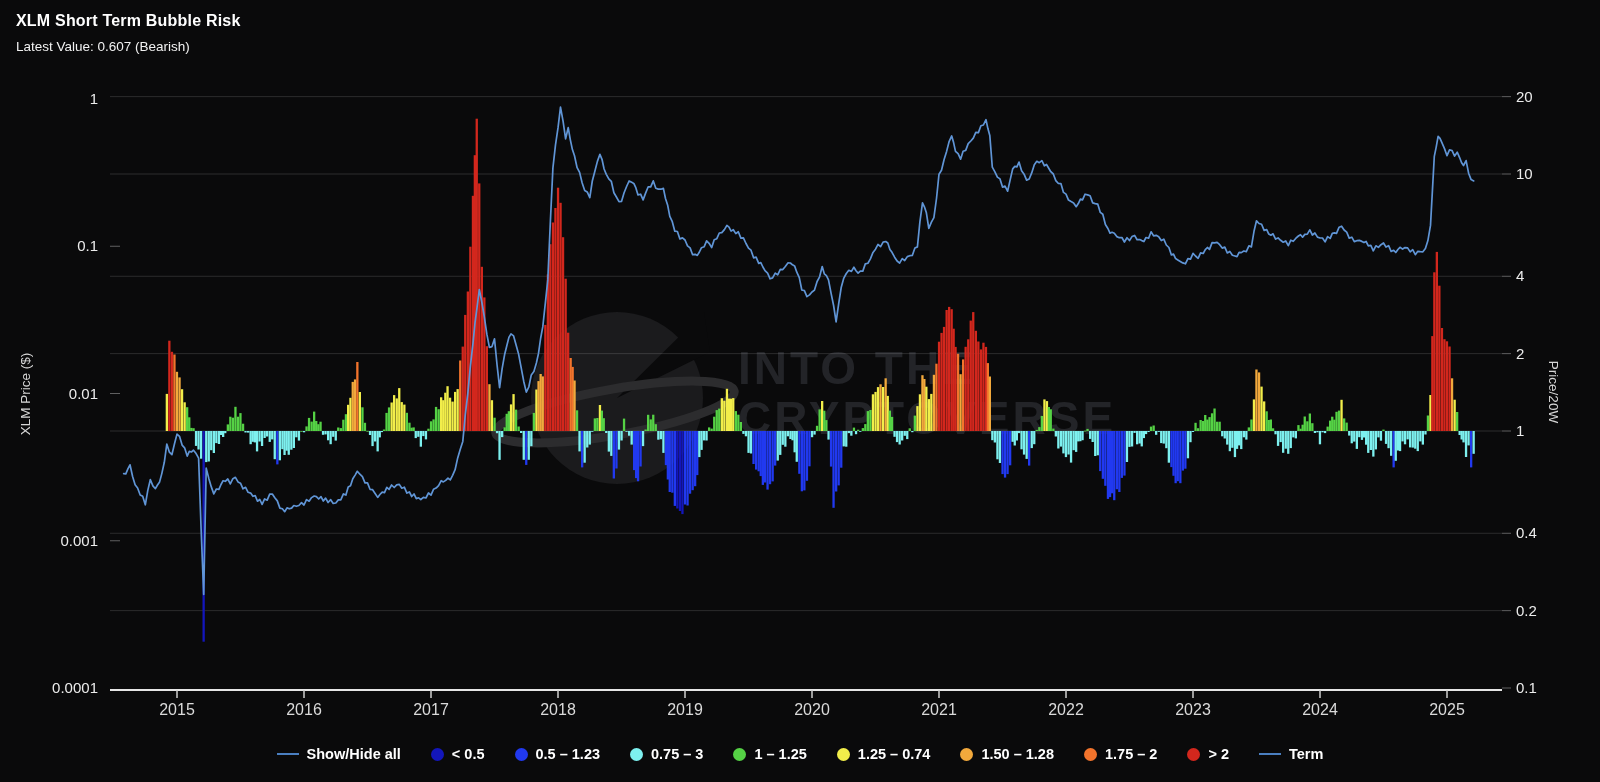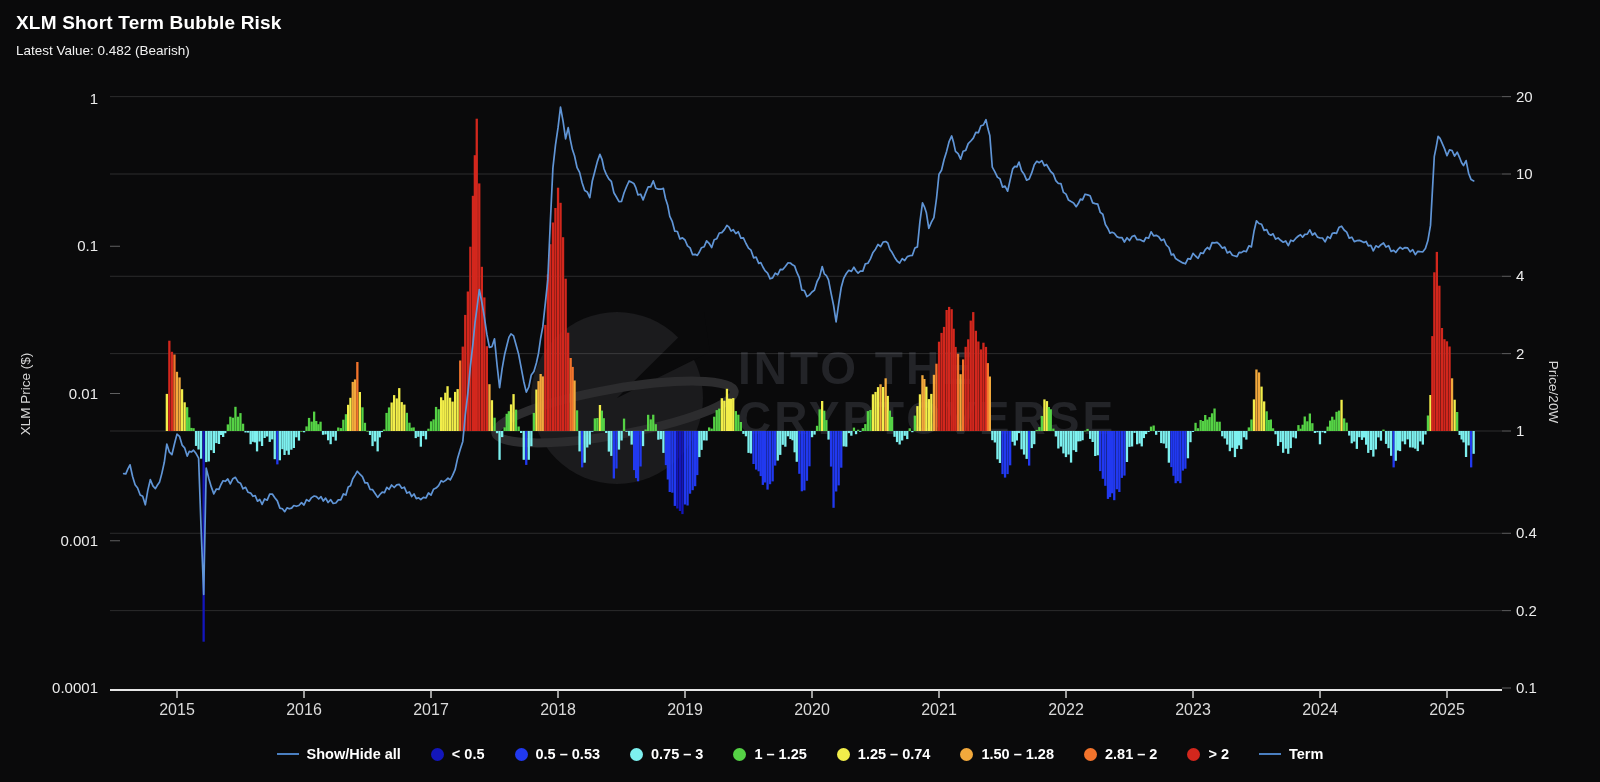--- a/index.html
+++ b/index.html
@@ -1,35 +1,35 @@
 <!DOCTYPE html>
 <html><head>
 <meta charset="utf-8">
 <style>
   html,body{margin:0;padding:0;background:#000;}
   .stage{position:relative;width:1600px;height:782px;background:#0a0a0b;overflow:hidden;
          font-family:"Liberation Sans",sans-serif;}
   .hdr{position:absolute;left:16px;top:12px;z-index:5;}
-  .title{color:#ffffff;font-size:19px;font-weight:600;letter-spacing:.2px;}
+  .title{color:#ffffff;font-size:16px;font-weight:600;letter-spacing:.2px;}
   .subtitle{color:#f1f1f1;font-size:13.5px;margin-top:9px;}
   svg.chart{position:absolute;left:0;top:0;}
   .legend{position:absolute;left:0;right:0;bottom:20px;display:flex;justify-content:center;
           align-items:flex-end;gap:30px;z-index:6;}
   .legend .item{display:flex;align-items:center;gap:8px;color:#ffffff;font-size:14.5px;
           font-weight:700;cursor:pointer;white-space:nowrap;}
   .legend .dot{width:13px;height:13px;border-radius:50%;flex:0 0 auto;}
   .legend .seg{width:22px;height:0;border-top:2.5px solid #4a7fc1;flex:0 0 auto;}
 </style>
 </head>
 <body>
 
 <div class="stage">
   <div class="hdr">
     <div class="title">XLM Short Term Bubble Risk</div>
-    <div class="subtitle">Latest Value: 0.482 (Bearish)</div>
+    <div class="subtitle">Latest Value: 0.607 (Bearish)</div>
   </div>
 
   <svg id="chart" class="chart" width="1600" height="782" viewBox="0 0 1600 782">
       <g>
         <circle cx="617" cy="398" r="86" fill="#1b1b1d"></circle>
         <path d="M617,398 L710,352 L704,312 Z" fill="#0a0a0b"></path>
         <ellipse cx="615" cy="412" rx="121" ry="23" fill="none" stroke="#2c2c2e" stroke-width="9" transform="rotate(-10 615 412)"></ellipse>
         <text x="738" y="384" fill="#232428" font-size="46" font-weight="700" letter-spacing="3">INTO THE</text>
         <text x="738" y="434" fill="#232428" font-size="46" font-weight="700" letter-spacing="3">CRYPTOVERSE</text>
       </g>
@@ -642,41 +642,41 @@
       <div class="item">
         <span class="seg" style="border-top-color: rgb(74, 127, 193);"></span>
         <span>Show/Hide all</span>
       </div>
       <div class="item">
         <span class="dot" style="background: rgb(19, 22, 187);"></span>
         <span>&lt; 0.5</span>
       </div>
       <div class="item">
         <span class="dot" style="background: rgb(33, 57, 240);"></span>
-        <span>0.5 – 0.53</span>
+        <span>0.5 – 1.23</span>
       </div>
       <div class="item">
         <span class="dot" style="background: rgb(125, 240, 239);"></span>
         <span>0.75 – 3</span>
       </div>
       <div class="item">
         <span class="dot" style="background: rgb(85, 210, 69);"></span>
         <span>1 – 1.25</span>
       </div>
       <div class="item">
         <span class="dot" style="background: rgb(242, 238, 74);"></span>
         <span>1.25 – 0.74</span>
       </div>
       <div class="item">
         <span class="dot" style="background: rgb(242, 169, 60);"></span>
         <span>1.50 – 1.28</span>
       </div>
       <div class="item">
         <span class="dot" style="background: rgb(243, 116, 44);"></span>
-        <span>2.81 – 2</span>
+        <span>1.75 – 2</span>
       </div>
       <div class="item">
         <span class="dot" style="background: rgb(211, 39, 29);"></span>
         <span>&gt; 2</span>
       </div>
       <div class="item">
         <span class="seg" style="border-top-color: rgb(74, 127, 193);"></span>
         <span>Term</span>
       </div>
     </div>

